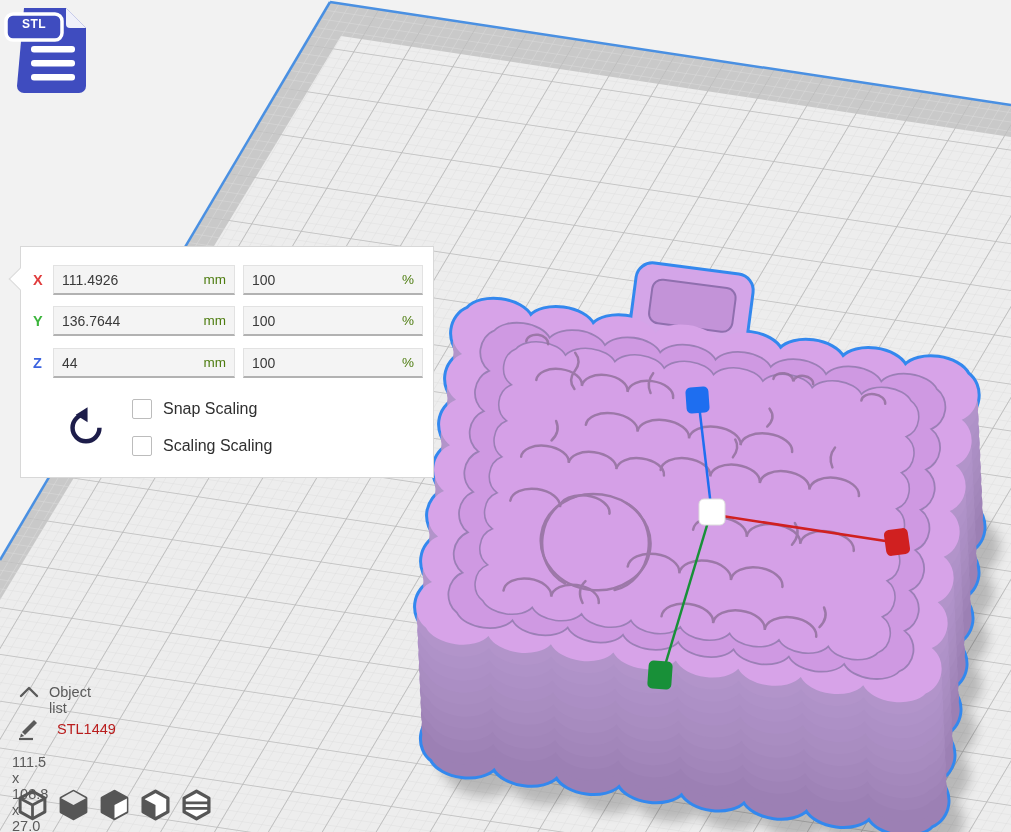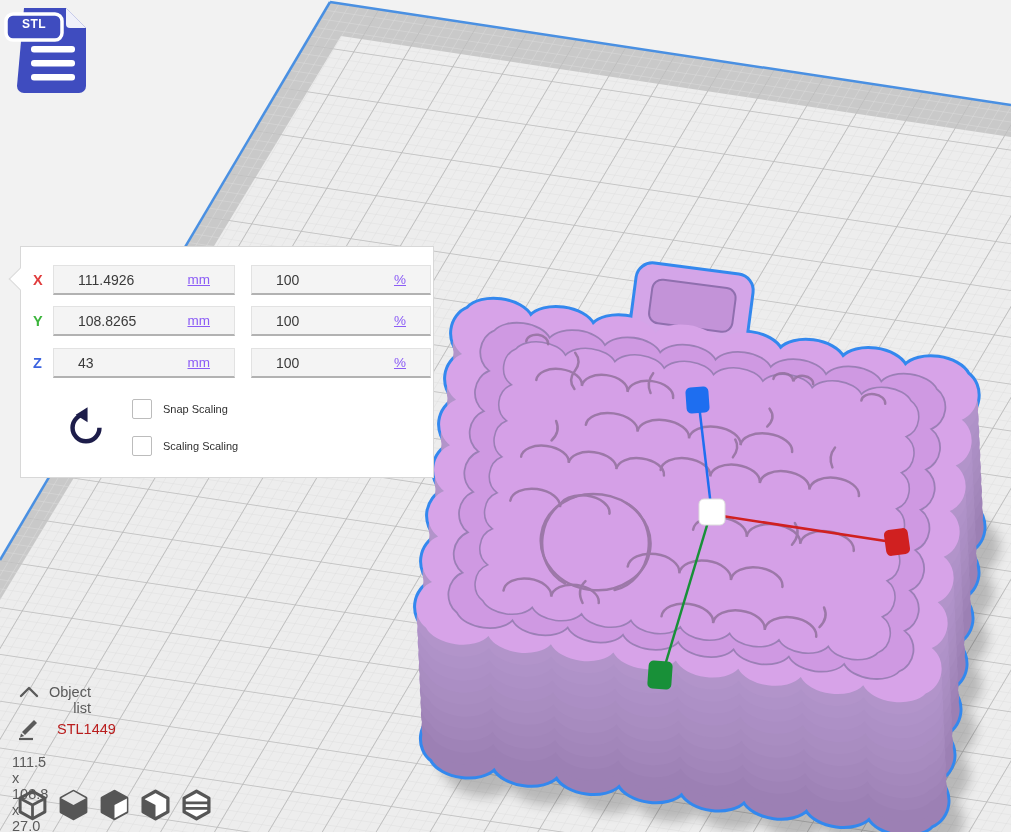--- a/index.html
+++ b/index.html
@@ -28,39 +28,39 @@
     position:absolute;left:-9px;top:24px;width:15px;height:15px;background:#ffffff;
     border-left:1px solid #d8d8d8;border-bottom:1px solid #d8d8d8;
     transform:rotate(45deg);
   }
   .axis-row{position:absolute;left:12px;display:flex;align-items:center;height:30px;}
   .axis-row.r0{top:18px}.axis-row.r1{top:59px}.axis-row.r2{top:101px}
   .axis-label{width:18px;font-size:14.5px;font-weight:bold;}
   .axis-x{color:#e03c3c}.axis-y{color:#3cb53c}.axis-z{color:#3c64e0}
   .field{
     display:flex;justify-content:space-between;align-items:center;box-sizing:border-box;
-    height:30px;padding:0 24px;background:#f4f4f4;
+    height:30px;padding:0 8px;background:#f4f4f4;
     border:1px solid #e2e2e2;border-bottom:2px solid #b2b2b2;
   }
   .field.size{width:182px;margin-left:2px;}
-  .field.pct{width:180px;margin-left:16px;}
+  .field.pct{width:180px;margin-left:8px;}
   .field .val{font-size:14px;color:#3a3a3a;}
-  .field .suffix{font-size:13.5px;color:#8b5cf6;text-decoration:underline;}
+  .field .suffix{font-size:13.5px;color:#4d7c0f;}
   .reset-btn{position:absolute;left:46px;top:158px;width:38px;height:44px;cursor:pointer;}
   .check-row{position:absolute;left:111px;display:flex;align-items:center;height:24px;}
   .check-row.c0{top:150px}.check-row.c1{top:187px}
   .checkbox{
     width:20px;height:20px;background:#fff;border:1.5px solid #bcbcbc;border-radius:2px;
     box-sizing:border-box;display:inline-block;
   }
-  .check-label{margin-left:11px;font-size:11px;color:#2f2f2f;}
+  .check-label{margin-left:11px;font-size:16px;color:#2f2f2f;}
 
   
   .obj-overlay{position:absolute;left:0;top:0;z-index:4;}
-  .obj-title{position:absolute;left:49px;top:684px;font-size:14.5px;color:#5a5a5a;text-align:right;}
+  .obj-title{position:absolute;left:49px;top:684px;font-size:14.5px;color:#5a5a5a;}
   .obj-chevron{position:absolute;left:18px;top:684px;}
   .obj-pencil{position:absolute;left:16px;top:717px;}
   .obj-name{position:absolute;left:57px;top:721px;font-size:14.5px;color:#b91c1c;}
   .obj-dims{position:absolute;left:12px;top:754px;font-size:14.5px;color:#5a5a5a;}
   .view-row{position:absolute;left:16px;top:788px;display:flex;gap:8px;}
   .view-row svg{display:block;cursor:pointer;}
 </style>
 </head>
 <body>
 
@@ -191,33 +191,33 @@
     </div>
     <div class="field pct">
       <span class="val">100</span>
       <span class="suffix">%</span>
     </div>
   </div>
 
   <div class="axis-row r1">
     <span class="axis-label axis-y">Y</span>
     <div class="field size">
-      <span class="val">108.8265</span>
+      <span class="val">136.7644</span>
       <span class="suffix">mm</span>
     </div>
     <div class="field pct">
       <span class="val">100</span>
       <span class="suffix">%</span>
     </div>
   </div>
 
   <div class="axis-row r2">
     <span class="axis-label axis-z">Z</span>
     <div class="field size">
-      <span class="val">43</span>
+      <span class="val">44</span>
       <span class="suffix">mm</span>
     </div>
     <div class="field pct">
       <span class="val">100</span>
       <span class="suffix">%</span>
     </div>
   </div>
 
   <div class="reset-btn">
     <svg width="38" height="44" viewBox="0 0 24 26">

